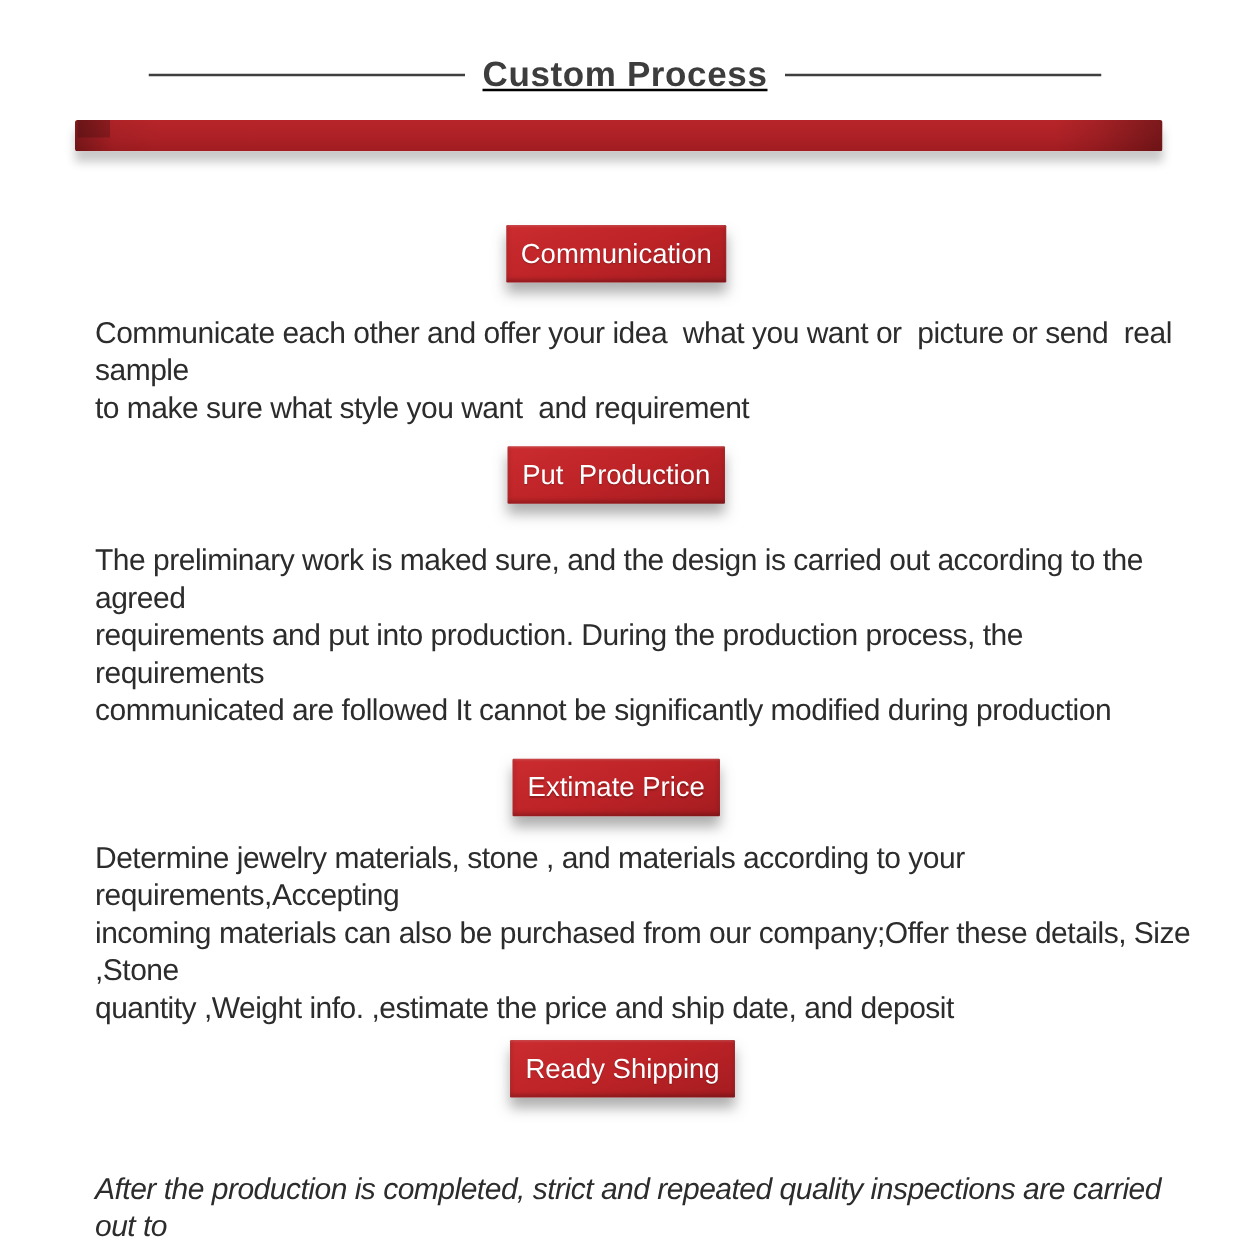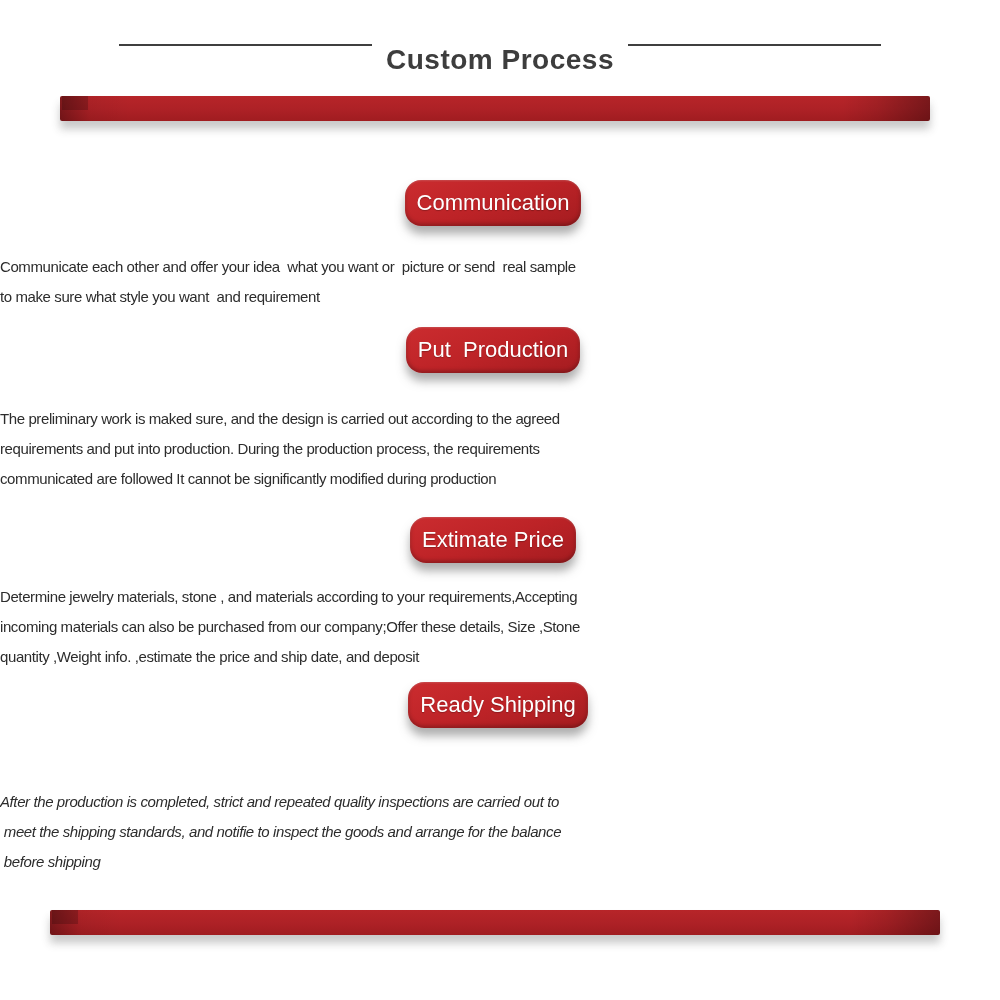--- a/index.html
+++ b/index.html
@@ -14,22 +14,24 @@
   .page {
     position: relative;
     width: 1000px;
     height: 1000px;
     background: #ffffff;
   }
 
   
   .title-row {
     display: flex;
+    align-items: center;
     width: 762px;
     margin: 44px auto 0 auto;
+    text-decoration: underline;
   }
   .title-line {
     flex: 1;
     height: 2px;
     background: #3f3f3f;
   }
   .page-title {
     margin: 0 14px;
     font-size: 28px;
     font-weight: 700;
@@ -72,40 +74,41 @@
   
   .badge {
     display: flex;
     align-items: center;
     justify-content: center;
     width: max-content;
     height: 46px;
     margin-left: auto;
     margin-right: auto;
     padding: 0 12px;
-    border-radius: 16px;
+    border-radius: 1px;
     transform: translateX(-7px);
     background: linear-gradient(160deg, #cb2c2f 0%, #bd2327 50%, #a41c20 100%);
     box-shadow:
       0 8px 10px rgba(95,95,95,0.50),
       inset 0 -2px 4px rgba(0,0,0,0.28),
       inset 0 1px 2px rgba(255,255,255,0.18);
   }
   .badge-label {
     color: #ffffff;
     font-size: 22px;
     white-space: pre;
     text-shadow: 0 1px 1px rgba(0,0,0,0.25);
   }
 
   
   .step-text {
     margin: 0;
+    padding-left: 76px;
     width: 880px;
-    font-size: 15px;
+    font-size: 24px;
     line-height: 30px;
     letter-spacing: -0.4px;
     color: #2c2c2c;
     white-space: pre-wrap;
   }
 
   
   .badge-1 { margin-top: 59px; }
   .text-1  { margin-top: 26px; }
   .badge-2 { margin-top: 23px; }

